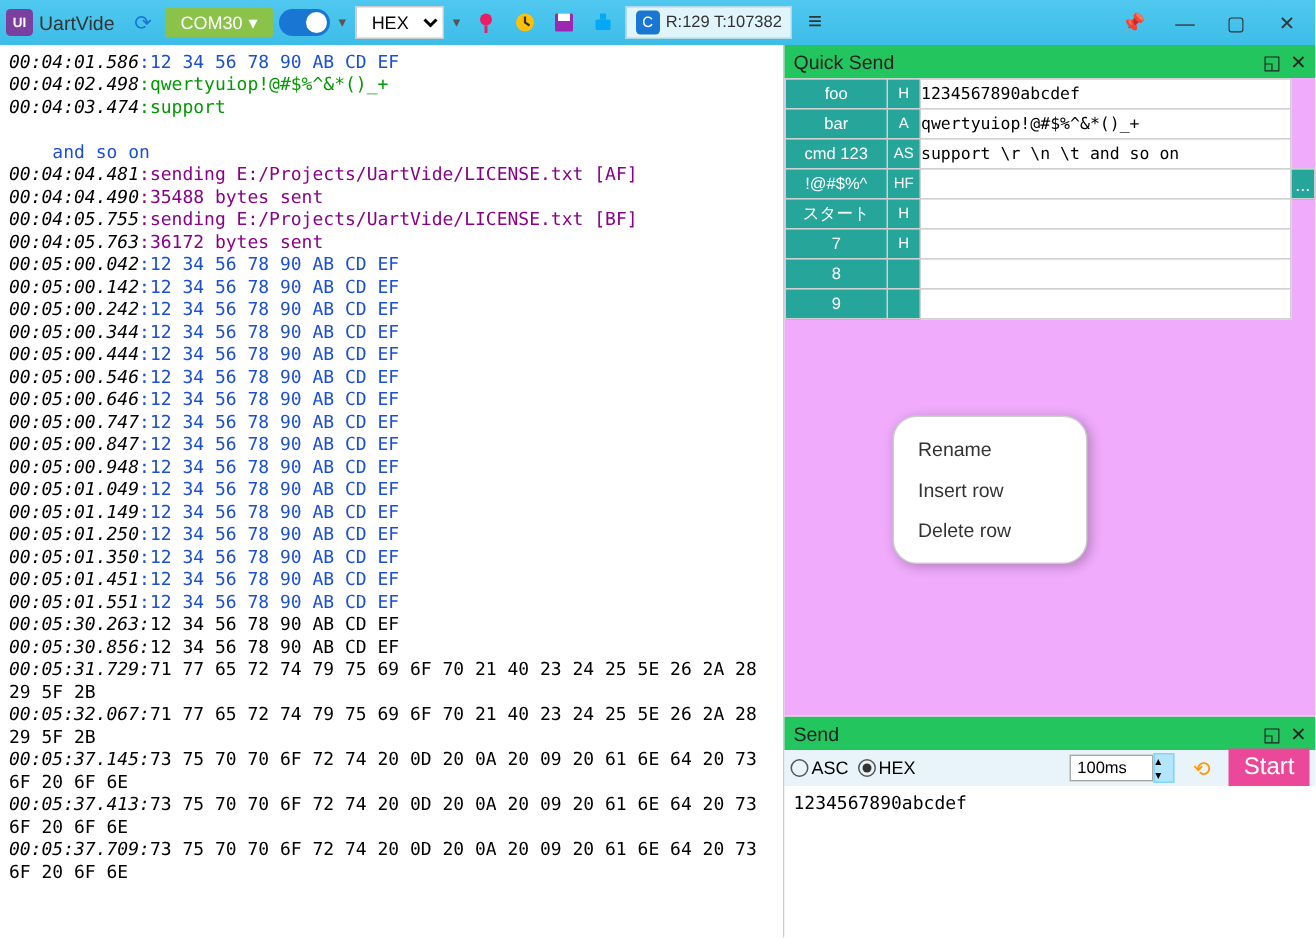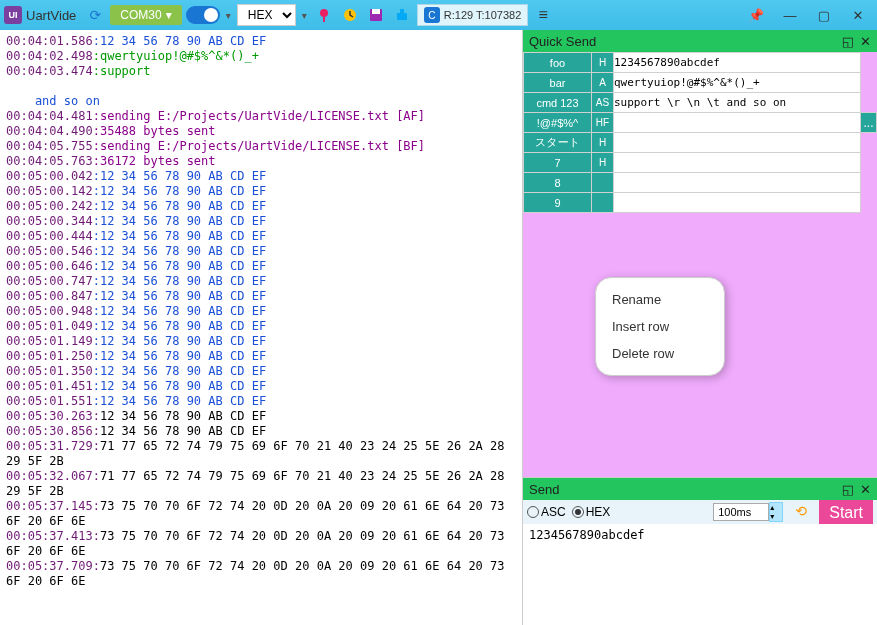--- a/index.html
+++ b/index.html
@@ -13,39 +13,39 @@
 .toggle::after { content: ''; position: absolute; width: 14px; height: 14px; background: #fff; border-radius: 50%; top: 2px; right: 2px; }
 .chev { color: #555; font-size: 10px; padding: 0 2px; cursor: pointer; }
 .hex-select { background: #fff; border: 1px solid #ccc; padding: 2px 6px; font-size: 12px; }
 .tb-icon { width: 22px; height: 22px; display: flex; align-items: center; justify-content: center; cursor: pointer; font-size: 14px; }
 .counter-chip { background: #E0F4FC; border: 1px solid #B0D8E8; padding: 2px 6px; font-size: 11px; color: #333; display: flex; align-items: center; gap: 4px; }
 .counter-c { background: #1976D2; color: #fff; width: 16px; height: 16px; border-radius: 3px; display: flex; align-items: center; justify-content: center; font-size: 10px; }
 .spacer { flex: 1; }
 .win-btn { width: 30px; height: 22px; display: flex; align-items: center; justify-content: center; cursor: pointer; color: #333; font-size: 13px; }
 .body { display: flex; height: 595px; }
 .console { flex: 1; padding: 4px 6px; font-family: "Consolas", monospace; font-size: 12px; line-height: 15px; overflow: hidden; white-space: pre; }
-.ts { color: #701a75; }
+.ts { color: #000000; font-style: italic; }
 .hex-tx { color: #1A4FD6; }
 .grn { color: #009900; }
 .msg { color: #8B008B; }
 .ind { color: #1A4FD6; }
 .right-panels { width: 355px; display: flex; flex-direction: column; border-left: 1px solid #ccc; }
 .panel-header { height: 22px; background: #22c55e; display: flex; align-items: center; padding: 0 6px; font-size: 13px; color: #222; justify-content: space-between; }
 .panel-header-btns { display: flex; gap: 6px; }
 .qs-body { flex: 0 0 auto; height: 425px; background: #f0abfc; position: relative; }
 .qs-table { width: 100%; border-collapse: collapse; }
 .qs-table td { border: 1px solid #D0D0D0; padding: 0; height: 20px; }
 .qs-label { background: #26A69A; color: #fff; text-align: center; font-size: 11px; width: 68px; cursor: pointer; }
 .qs-fmt { background: #26A69A; color: #fff; text-align: center; font-size: 10px; width: 22px; cursor: pointer; }
 .qs-data { background: #fff; padding: 0 4px; font-family: "Consolas", monospace; font-size: 11px; text-align: left; }
 .qs-path { width: 16px; background: #26A69A; color: #fff; text-align: center; cursor: pointer; }
 .context-menu { position: absolute; top: 225px; left: 72px; background: #fff; border: 1px solid #ccc; box-shadow: 2px 2px 8px rgba(0,0,0,0.25); padding: 8px 0; width: 130px; border-radius: 16px; z-index: 10; }
 .context-item { padding: 6px 16px; font-size: 13px; cursor: pointer; color: #333; }
 .send-panel { border-top: 1px solid #ccc; display: flex; flex-direction: column; flex: 1; }
-.send-ctrl { height: 24px; background: #E8F4FA; display: flex; padding: 0 4px; gap: 6px; }
+.send-ctrl { height: 24px; background: #E8F4FA; display: flex; align-items: center; padding: 0 4px; gap: 6px; }
 .radio { display: flex; align-items: center; gap: 2px; font-size: 12px; }
 .radio-dot { width: 12px; height: 12px; border: 1px solid #555; border-radius: 50%; display: flex; align-items: center; justify-content: center; }
 .radio-dot.on::after { content: ''; width: 6px; height: 6px; background: #333; border-radius: 50%; }
 .spin { display: flex; align-items: center; margin-left: auto; }
 .spin-val { background: #fff; border: 1px solid #aaa; padding: 2px 4px; width: 56px; font-size: 11px; }
 .spin-btn { width: 14px; height: 20px; background: #B3E5FC; border: 1px solid #81D4FA; font-size: 8px; display: flex; flex-direction: column; }
 .loop-btn { width: 24px; height: 22px; display: flex; align-items: center; justify-content: center; cursor: pointer; color: #FF9800; font-size: 14px; }
 .start-btn { background: #ec4899; color: #fff; border: none; padding: 4px 10px; cursor: pointer; font-size: 16px; }
 .send-text { flex: 1; padding: 4px 6px; font-family: "Consolas", monospace; font-size: 12px; border: none; outline: none; resize: none; }
 svg { display: block; }

